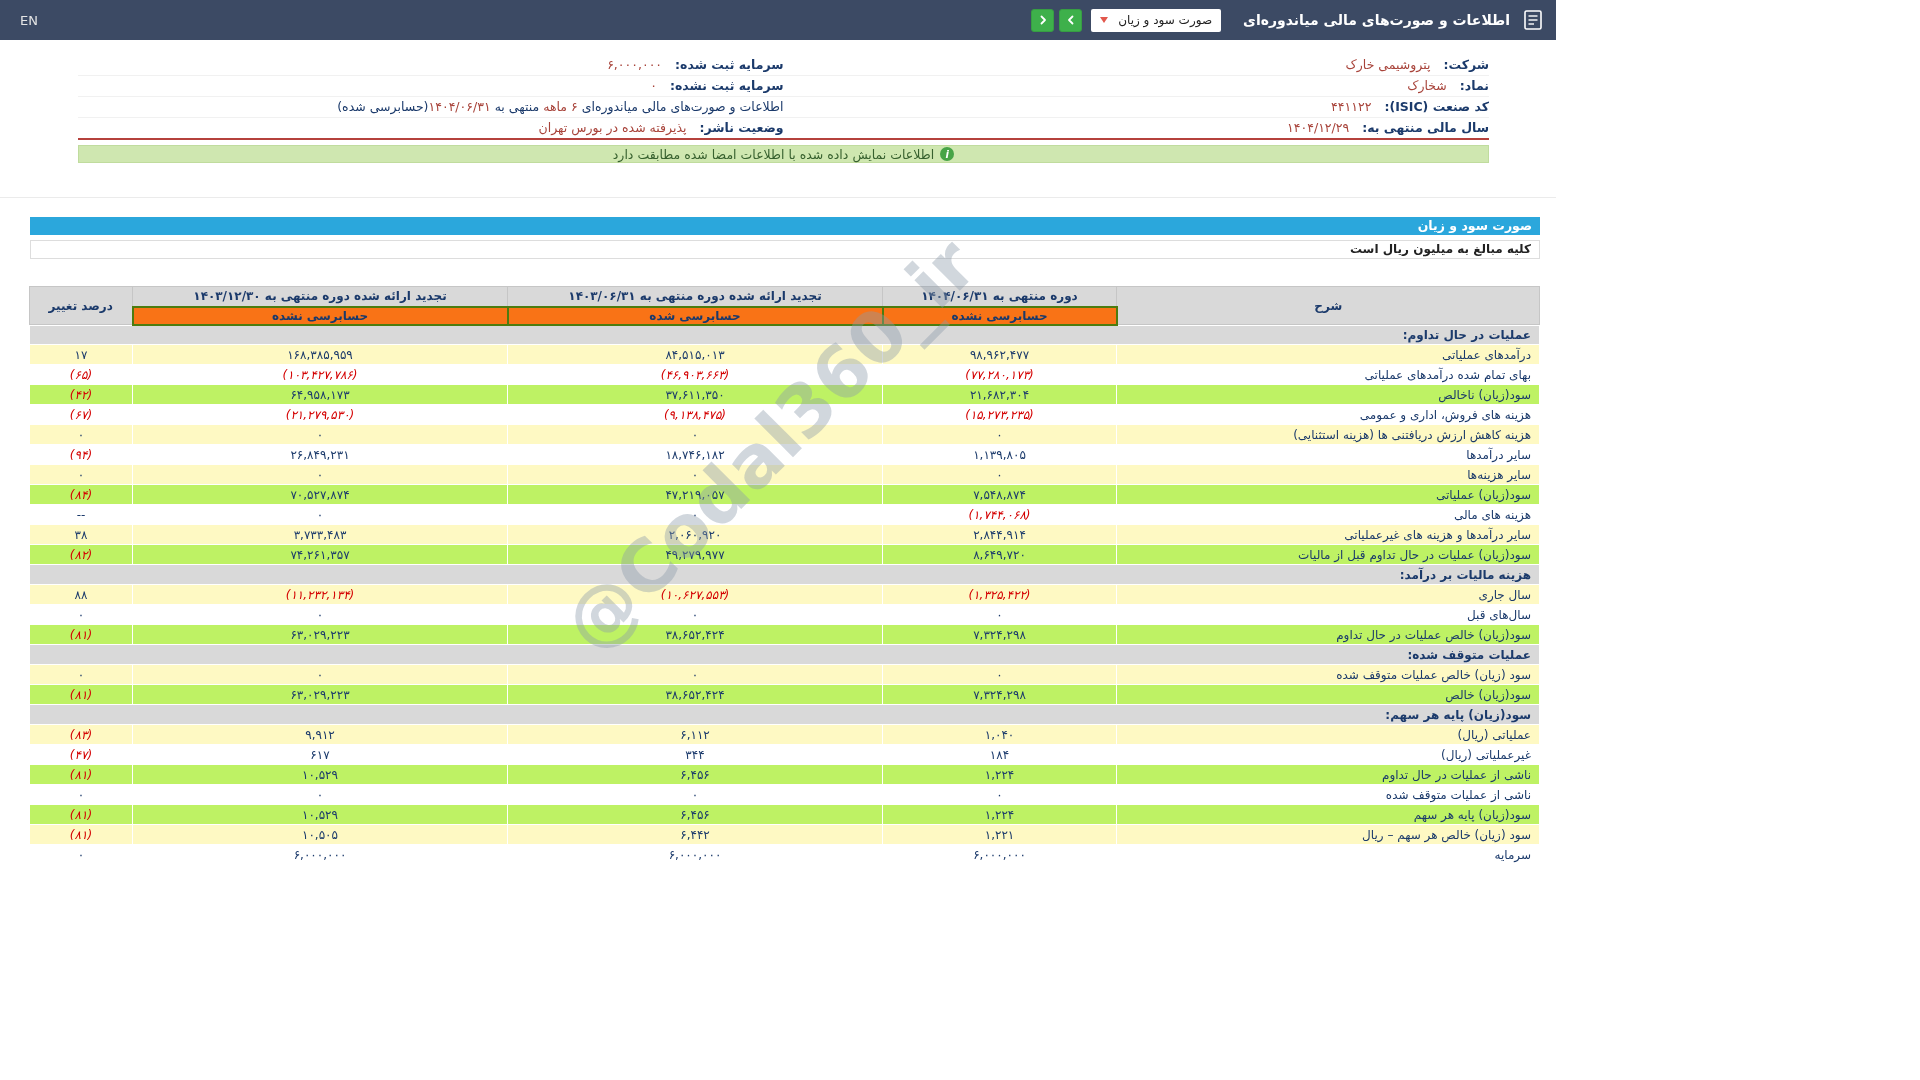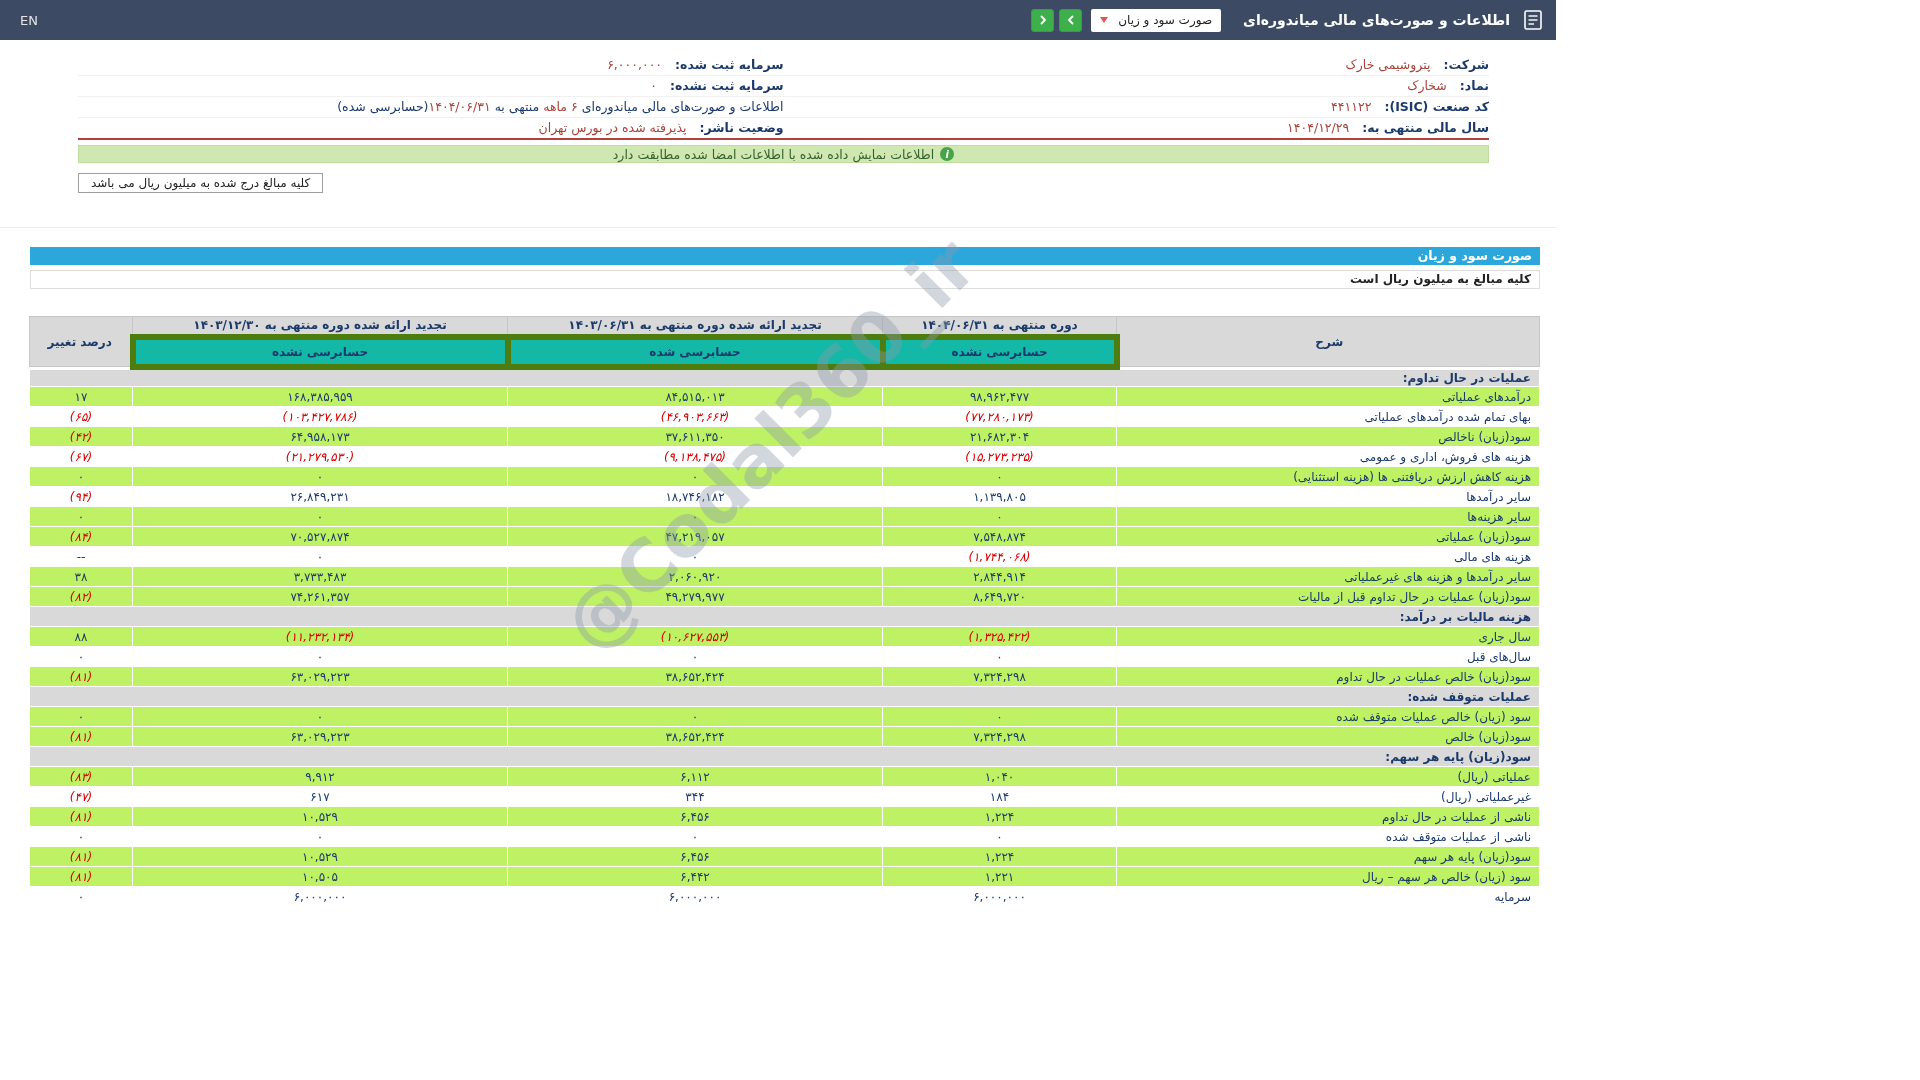--- a/index.html
+++ b/index.html
@@ -65,23 +65,23 @@
   .divider { margin-top:34px; border-top:1px solid #ebebeb; }
 
   
   .statement { margin:19px 16px 0 30px; }
   .sec-bar { background:#2ba7dc; color:#fff; font-weight:bold; font-size:12.5px; height:18px; line-height:18px; padding:0 8px; }
   .sec-units { border:1px solid #dddddd; height:19px; line-height:17px; padding:0 8px; font-size:12px; font-weight:bold; color:#222; margin-top:5px; }
 
   table.pl { width:100%; border-collapse:collapse; table-layout:fixed; margin-top:27px; font-size:12px; }
   table.pl th { font-weight:bold; color:#1b3a6b; text-align:center; padding:0 4px; }
   .th-g { background:#d9d9d9; border:1px solid #c6c6c6; height:20px; }
-  .th-w { background:#14b8a6; border:6px solid #4d7c0f; height:30px; }
+  .th-w { background:#f97316; border:2px solid #4d7c0f; height:18px; }
   table.pl td { height:20px; padding:0 8px; border:1px solid #ffffff; overflow:hidden; white-space:nowrap; }
-  tr.blue  td { background:#bef264; }
+  tr.blue  td { background:#fef9c3; }
   tr.yellow td { background:#bef264; }
   tr.white td { background:#ffffff; }
   tr.section td { background:#d9d9d9; font-weight:bold; color:#1b3a6b; text-align:right; }
   td.desc { text-align:right; color:#1b3a6b; }
   td.num { text-align:center; direction:ltr; color:#1b3a6b; }
   td.num.neg { color:#d40000;font-style:italic; }
 
   .watermark {
     position:absolute; left:770px; top:445px;
     transform:translate(-50%,-50%) rotate(-45deg);
@@ -140,23 +140,20 @@
         <div class="info-half"><span class="lbl">سال مالی منتهی به:</span><span class="val">۱۴۰۴/۱۲/۲۹</span></div>
         <div class="info-half"><span class="lbl">وضعیت ناشر:</span><span class="val">پذیرفته شده در بورس تهران</span></div>
       </div>
     </section>
 
   <div class="alert">
     <span class="info-badge">i</span>
     <span>اطلاعات نمایش داده شده با اطلاعات امضا شده مطابقت دارد</span>
   </div>
 
-  <div class="units-wrap">
-    <span class="units-box">کلیه مبالغ درج شده به میلیون ریال می باشد</span>
-  </div>
 
   <div class="divider"></div>
 
   <section class="statement">
     <div class="sec-bar">صورت سود و زیان</div>
     <div class="sec-units">کلیه مبالغ به میلیون ریال است</div>
 
     <table class="pl">
       <colgroup>
         <col style="width:423px">

